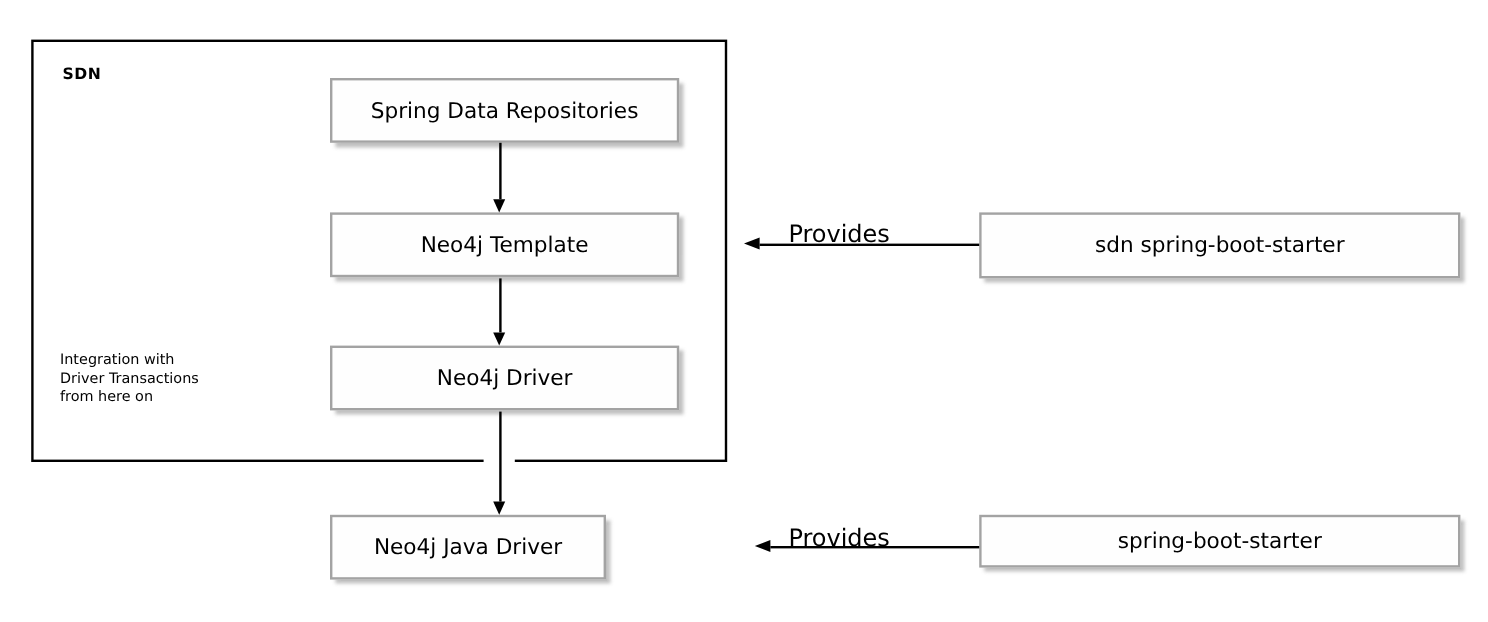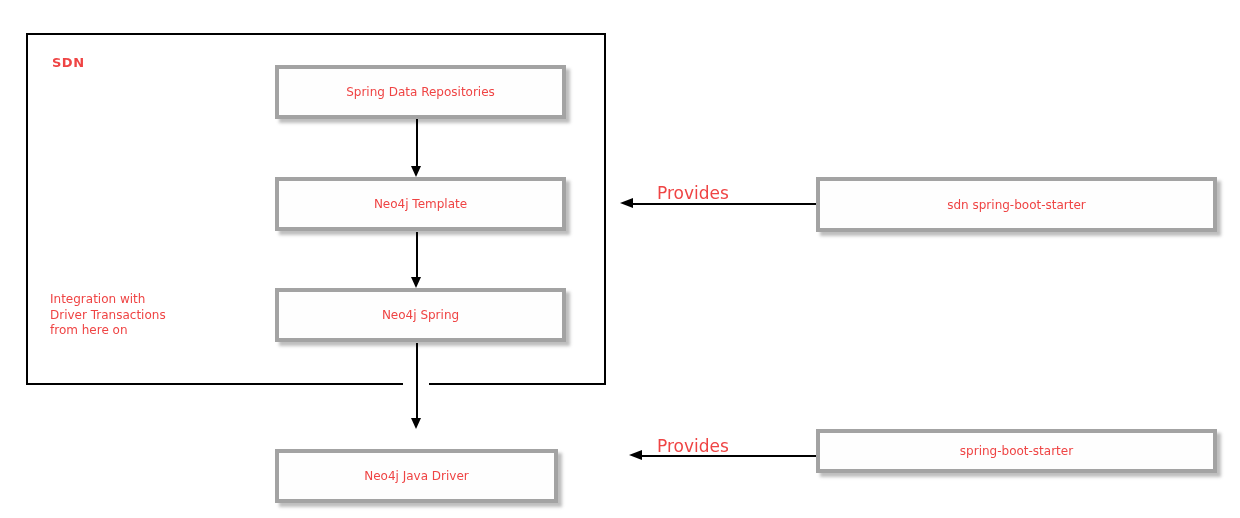--- a/index.html
+++ b/index.html
@@ -6,21 +6,21 @@
     margin: 0;
     padding: 0;
     background: #ffffff;
   }
   .stage {
     position: relative;
     width: 1240px;
     height: 518px;
     background: #ffffff;
     font-family: "DejaVu Sans", "Liberation Sans", sans-serif;
-    color: #ef4444;
+    color: #000000;
     overflow: hidden;
   }
   
   .group-box {
     position: absolute;
     left: 26px;
     top: 33px;
     width: 580px;
     height: 352px;
     border: 2px solid #000000;
@@ -33,32 +33,32 @@
     top: 55px;
     font-size: 13px;
     font-weight: bold;
     letter-spacing: 0.5px;
   }
   
   .node {
     position: absolute;
     box-sizing: border-box;
     background: #fefefe;
-    border: 4px solid #a3a3a3;
+    border: 2px solid #a3a3a3;
     box-shadow: 4px 4px 3px rgba(110, 110, 110, 0.45);
     display: flex;
     align-items: center;
     justify-content: center;
-    font-size: 12px;
+    font-size: 18px;
     text-align: center;
   }
   .node-repos   { left: 275px; top: 65px;  width: 291px; height: 54px; }
   .node-template{ left: 275px; top: 177px; width: 291px; height: 54px; }
   .node-client  { left: 275px; top: 288px; width: 291px; height: 54px; }
-  .node-driver  { left: 275px; top: 449px; width: 283px; height: 54px; }
+  .node-driver  { left: 275px; top: 429px; width: 230px; height: 54px; }
   .node-sdnstarter { left: 816px; top: 177px; width: 401px; height: 55px; }
   .node-bootstarter{ left: 816px; top: 429px; width: 401px; height: 44px; }
 
   
   .note {
     position: absolute;
     left: 50px;
     top: 292px;
     font-size: 12px;
     line-height: 15.5px;
@@ -92,21 +92,21 @@
   .border-gap {
     position: absolute;
     left: 403px;
     top: 381px;
     width: 26px;
     height: 6px;
     background: #ffffff;
   }
   .edge-label {
     position: absolute;
-    font-size: 17px;
+    font-size: 20px;
     white-space: nowrap;
     text-align: right;
   }
   .label-provides-top    { left: 657px; top: 183px; }
   .label-provides-bottom { left: 657px; top: 436px; }
 </style>
 </head>
 <body>
 
 <div class="stage">
@@ -115,21 +115,21 @@
   <div class="group-label">SDN</div>
 
   <div class="note">
     <div>Integration with</div>
     <div>Driver Transactions</div>
     <div>from here on</div>
   </div>
 
   <div class="node node-repos">Spring Data Repositories</div>
   <div class="node node-template">Neo4j Template</div>
-  <div class="node node-client">Neo4j Spring</div>
+  <div class="node node-client">Neo4j Driver</div>
   <div class="node node-driver">Neo4j Java Driver</div>
   <div class="node node-sdnstarter">sdn spring-boot-starter</div>
   <div class="node node-bootstarter">spring-boot-starter</div>
 
   <div class="edge-line vline" style="left:416px; top:119px; height:47px;"></div>
   <div class="head-down" style="left:411px; top:166px;"></div>
 
   <div class="edge-line vline" style="left:416px; top:232px; height:45px;"></div>
   <div class="head-down" style="left:411px; top:277px;"></div>
 

